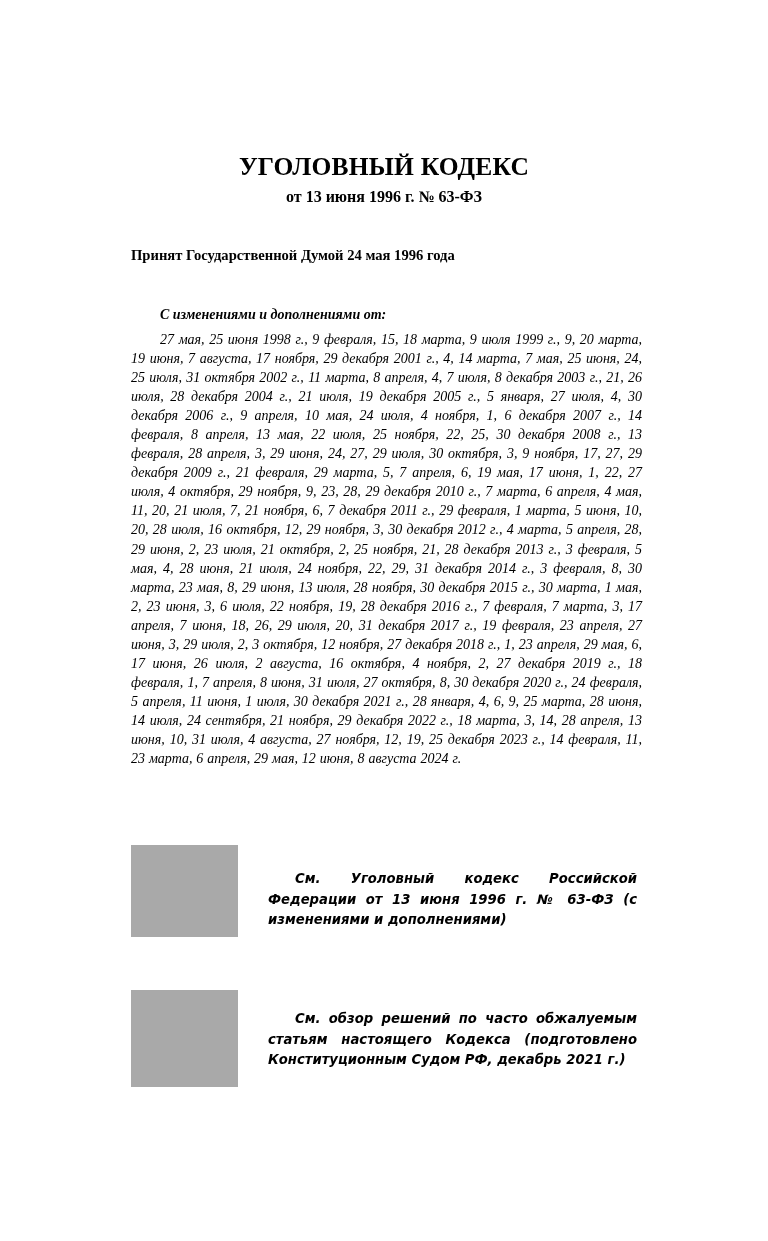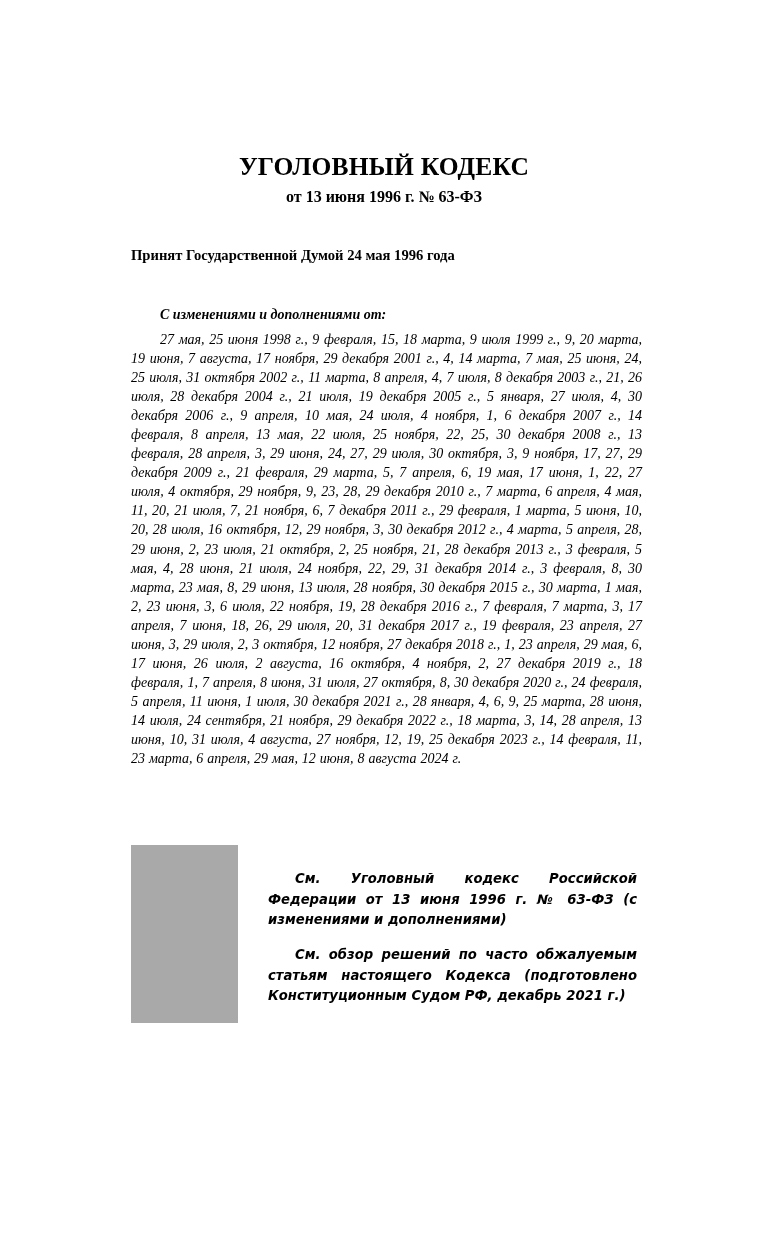--- a/index.html
+++ b/index.html
@@ -111,21 +111,21 @@
     line-height: 20.5px;
     text-align: justify;
     text-indent: 27px;
     color: #000000;
   }
 
   #note-1 { top: 845px; height: 92px; }
   #note-1 .swatch { height: 92px; }
   #note-1 .note-text { top: 12px; margin-top: 12px; }
 
-  #note-2 { top: 926px; height: 97px; }
+  #note-2 { top: 990px; height: 97px; }
   #note-2 .swatch { height: 97px; }
   #note-2 .note-text { top: 19px; }
 </style>
 </head>
 <body>
 
 <div class="page">
 
   <div class="title-block">
     <h1 class="doc-title">

